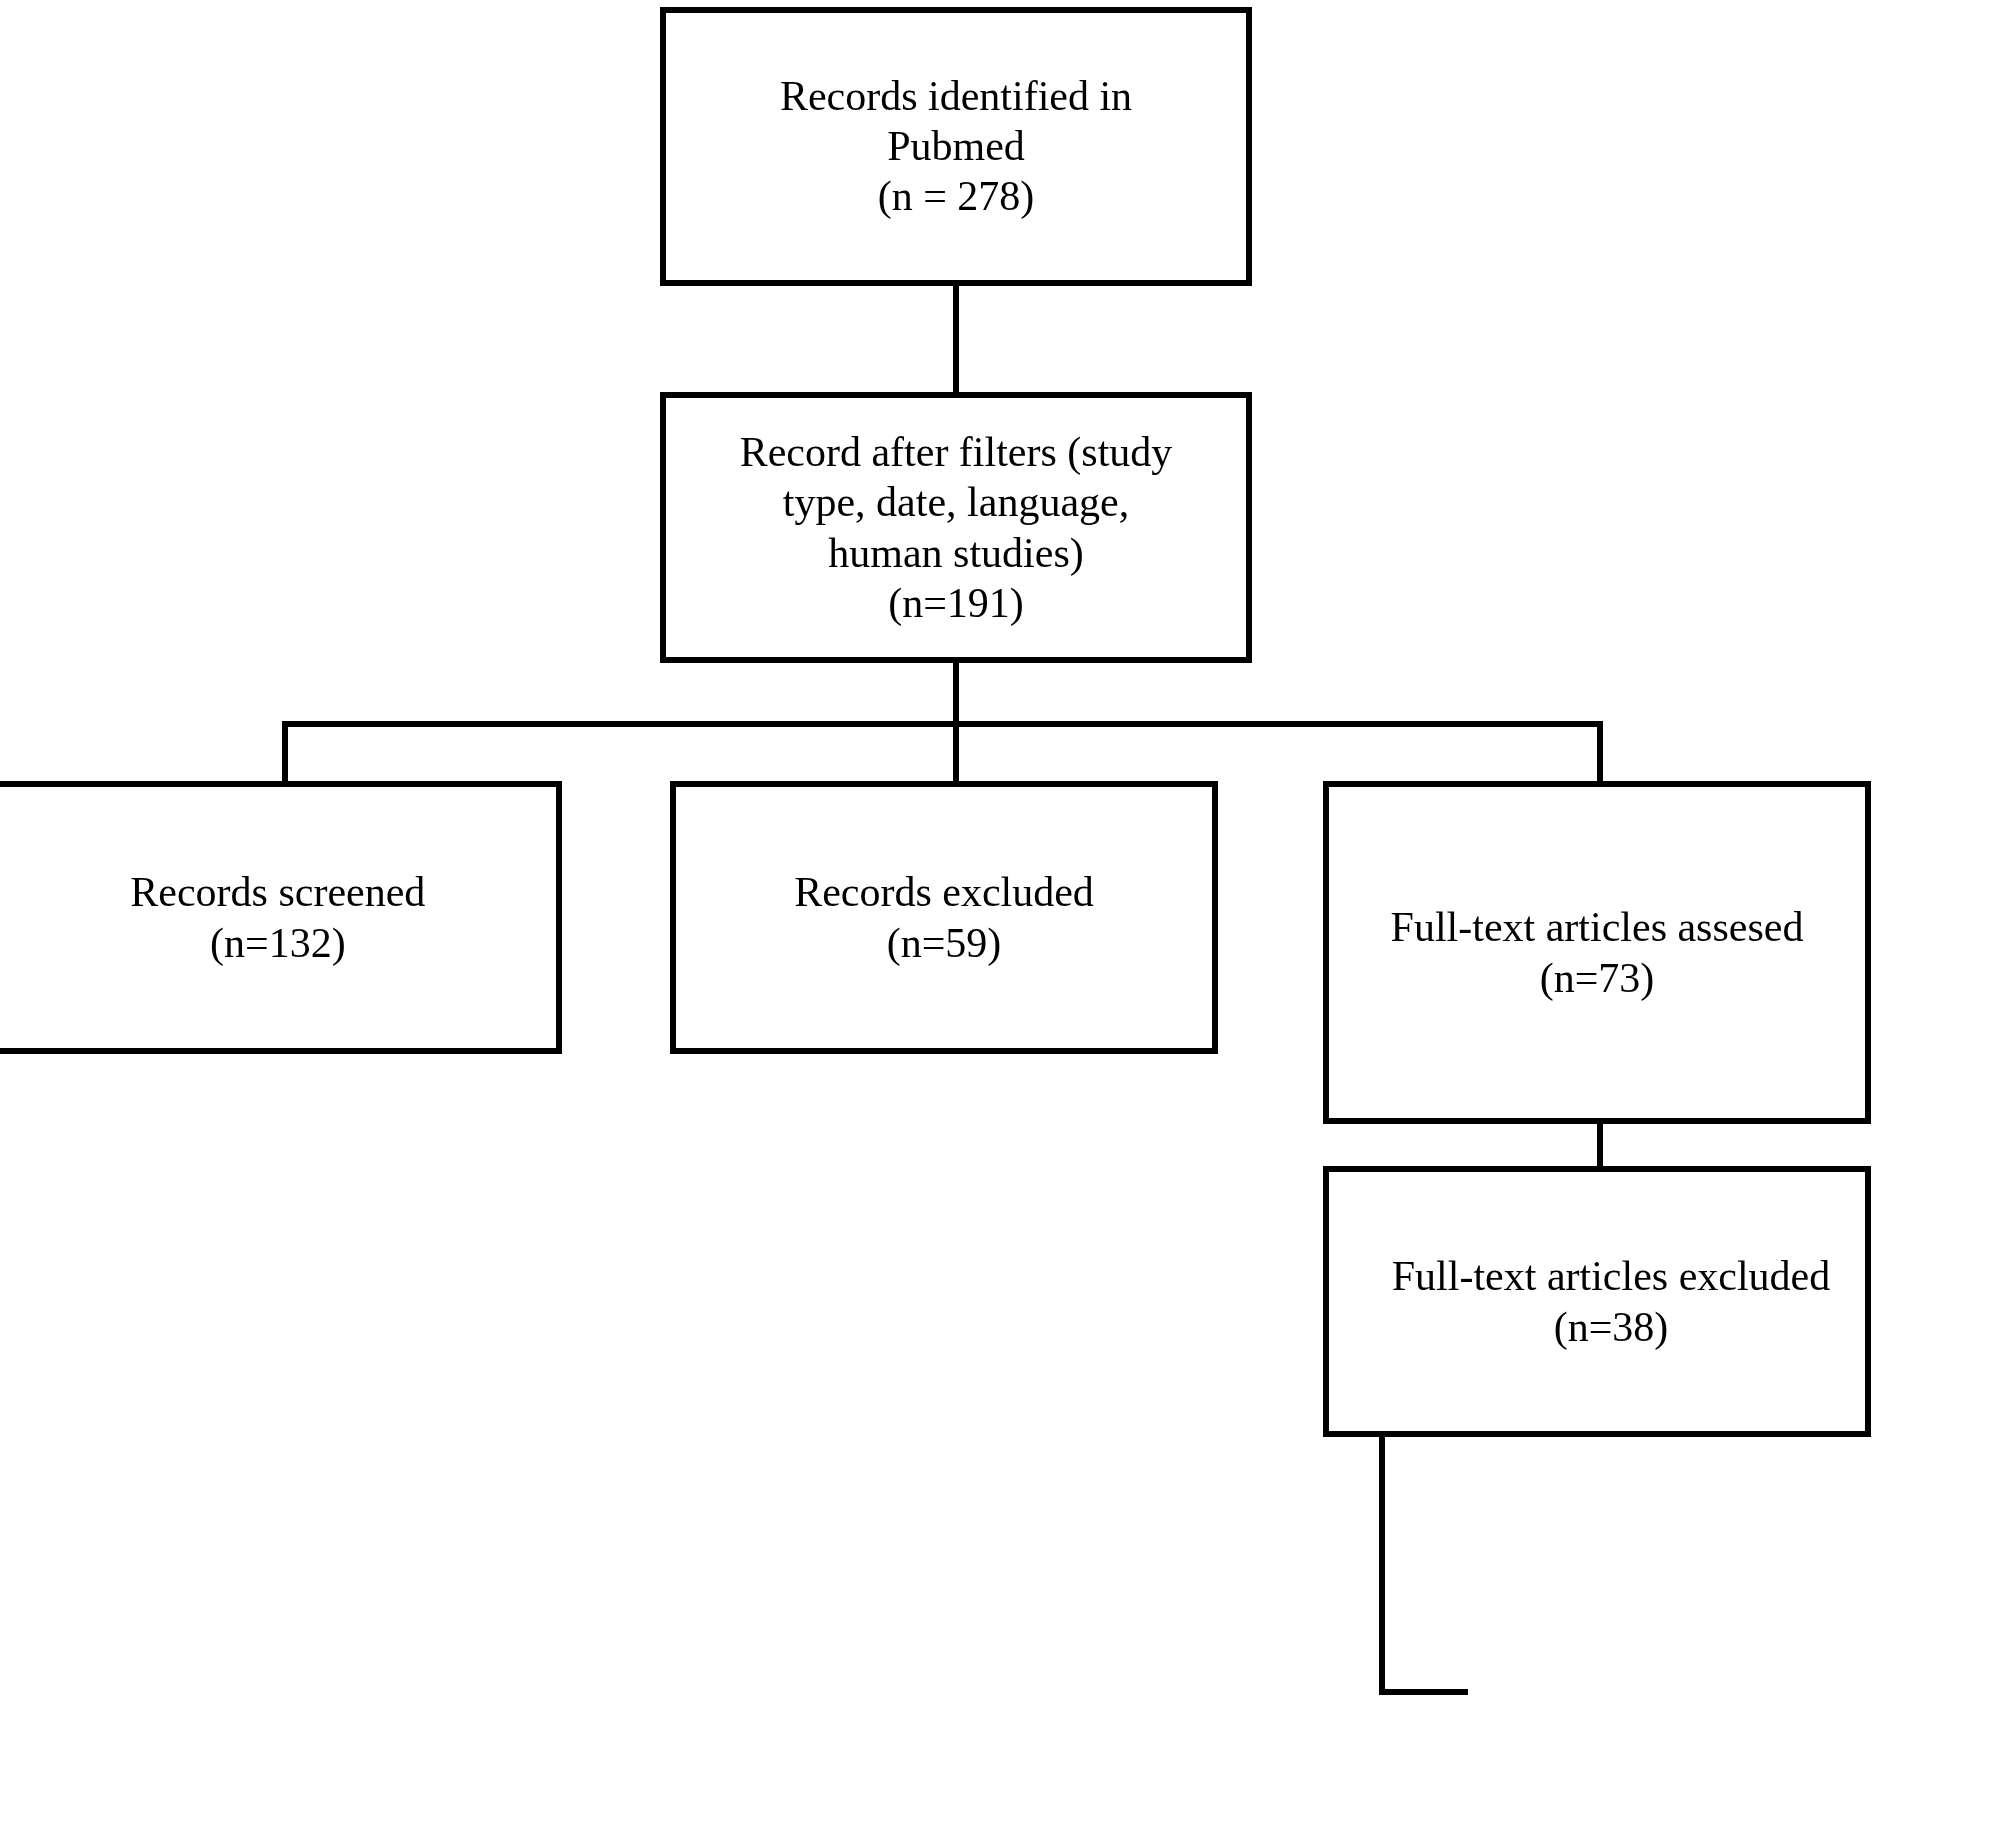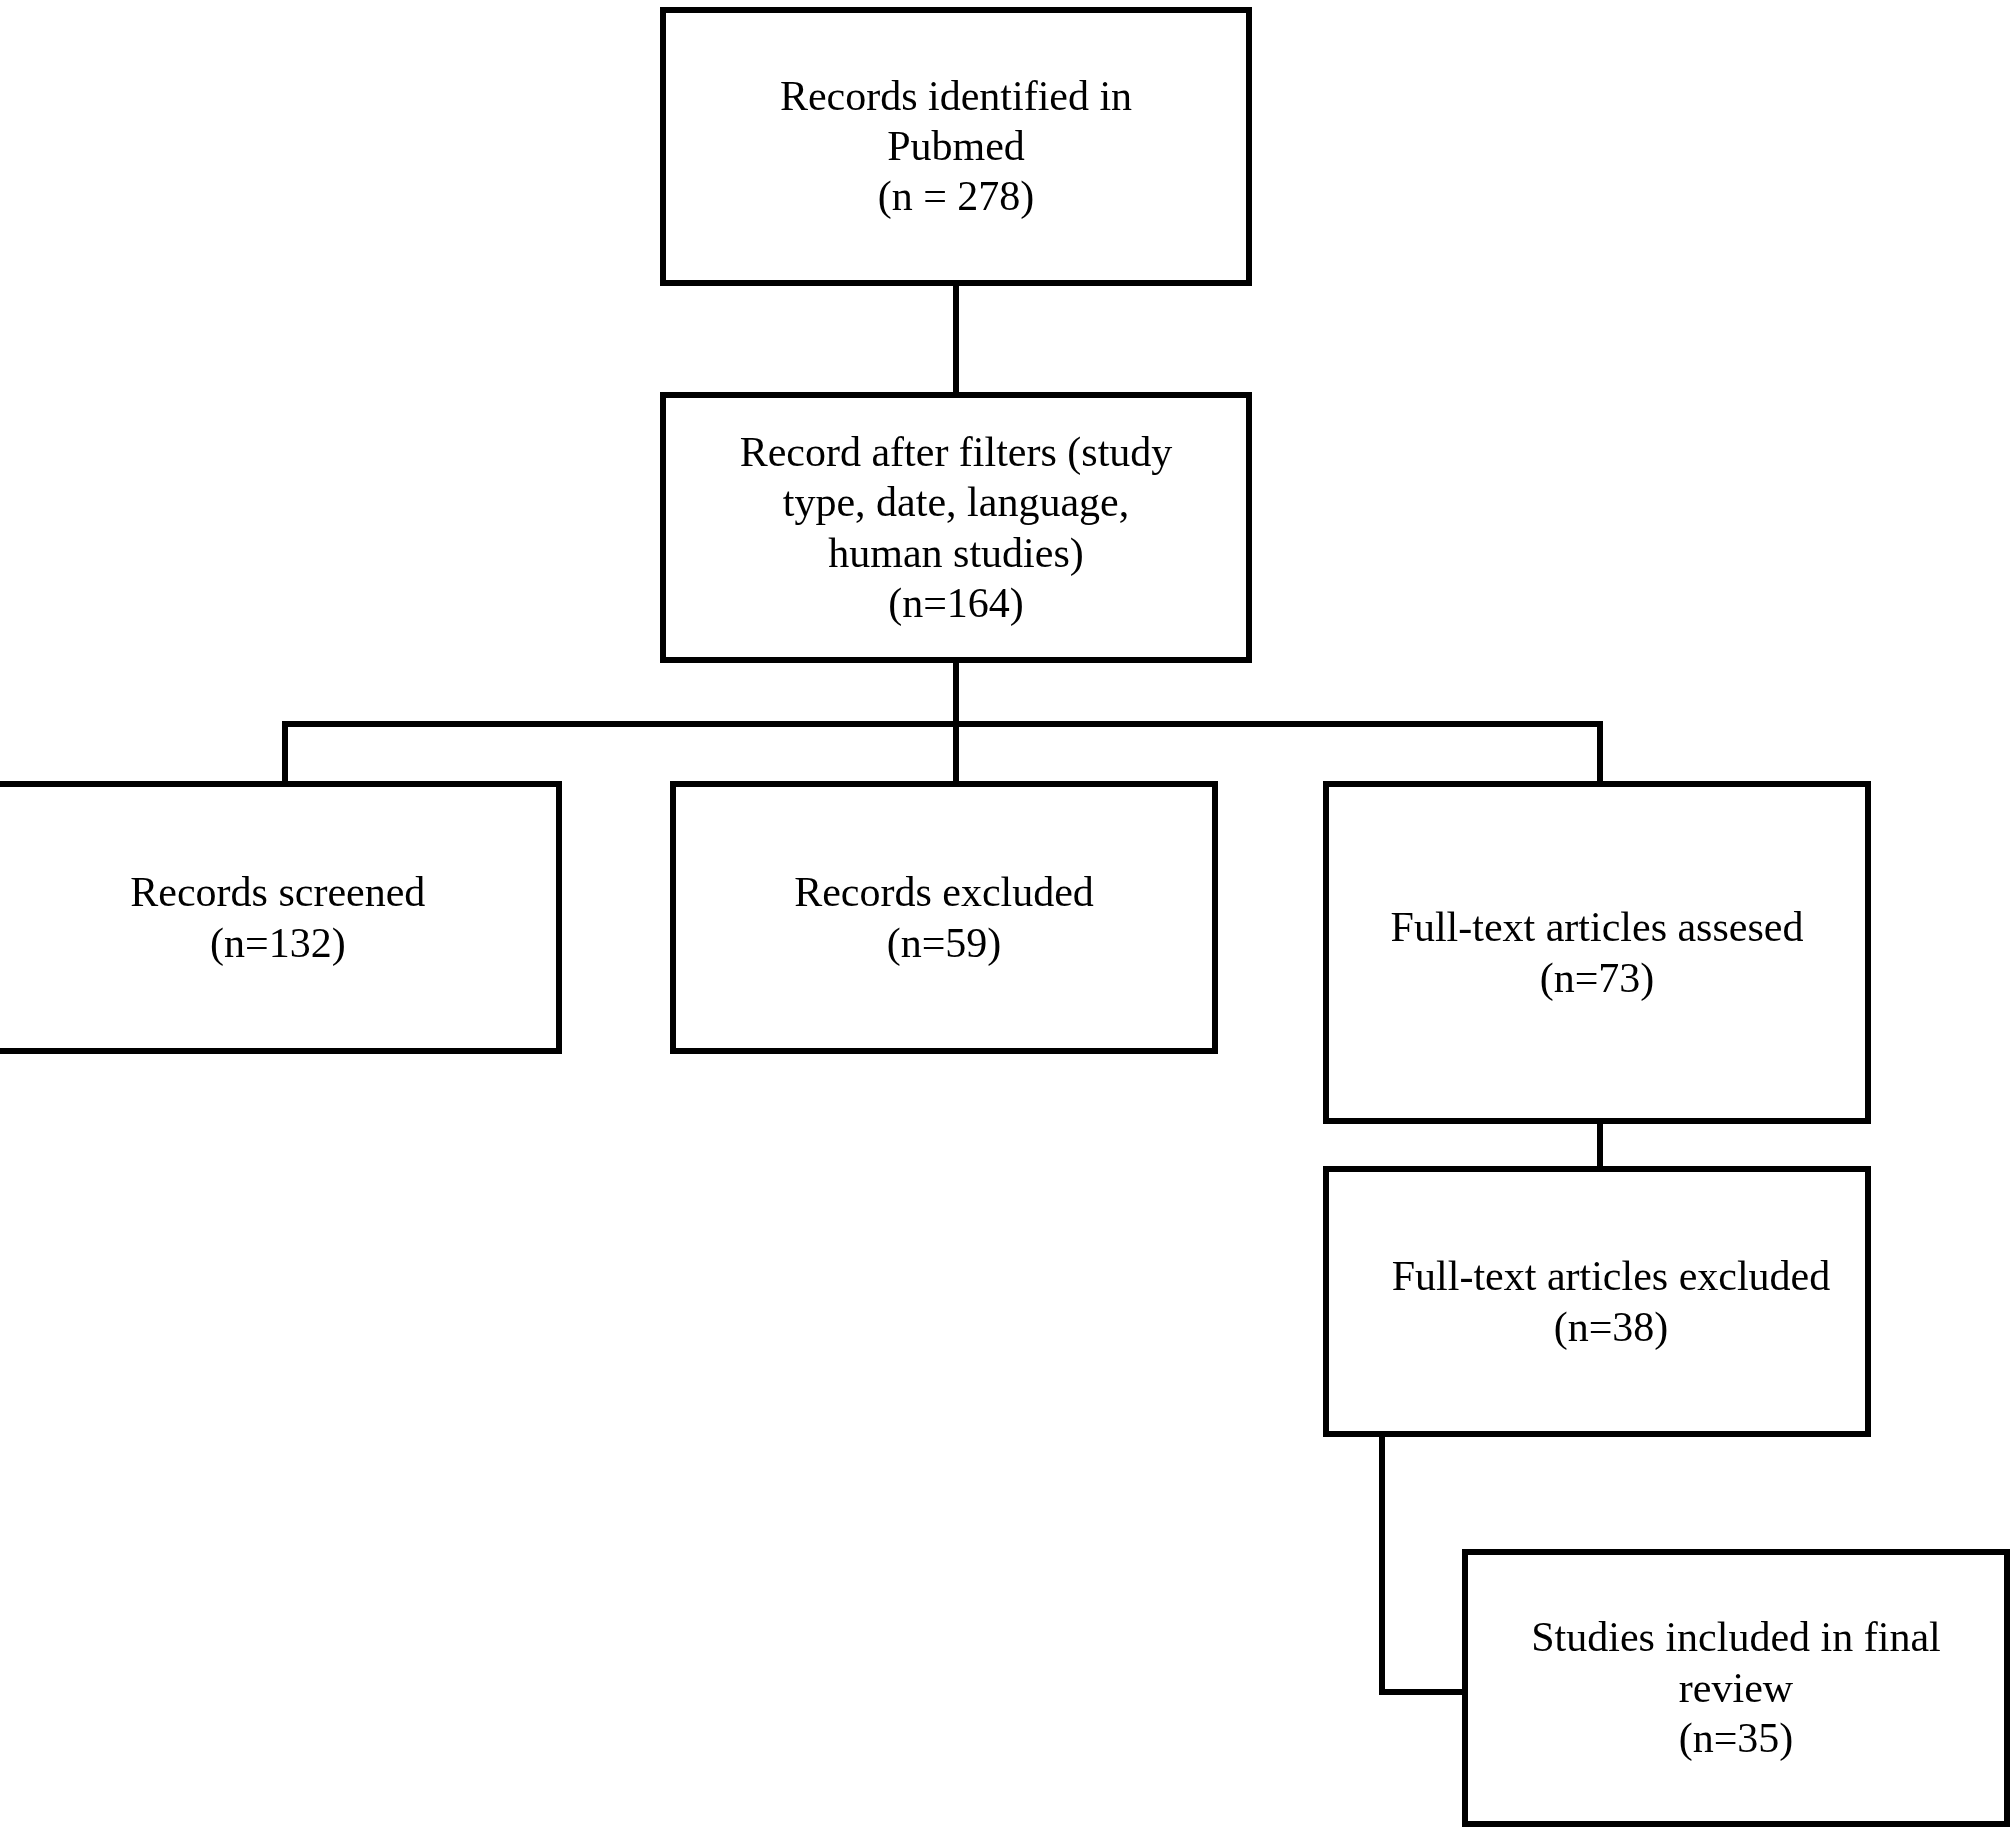--- a/index.html
+++ b/index.html
@@ -68,21 +68,21 @@
   <div class="node" style="left:660px; top:6.8px; width:592px; height:279px;">
     <div class="node-text">Records identified in
 Pubmed
 (n = 278)</div>
   </div>
 
   <div class="node" style="left:660px; top:392px; width:592px; height:271px;">
     <div class="node-text">Record after filters (study
 type, date, language,
 human studies)
-(n=164)</div>
+(n=191)</div>
   </div>
 
   <div class="node" style="left:-6.2px; top:781px; width:568px; height:273px;">
     <div class="node-text">Records screened
 (n=132)</div>
   </div>
 
   <div class="node" style="left:670px; top:781px; width:548px; height:273px;">
     <div class="node-text">Records excluded
 (n=59)</div>
@@ -91,20 +91,15 @@
   <div class="node" style="left:1323px; top:781px; width:548px; height:343px;">
     <div class="node-text">Full-text articles assesed
 (n=73)</div>
   </div>
 
   <div class="node" style="left:1323px; top:1166px; width:548px; height:271px;padding-left:28px;">
     <div class="node-text">Full-text articles excluded
 (n=38)</div>
   </div>
 
-  <div class="node" style="left:1462px; top:1549px; width:548px; height:278px;">
-    <div class="node-text">Studies included in final
-review
-(n=35)</div>
-  </div>
 
 </div>
 
 
 </body></html>

